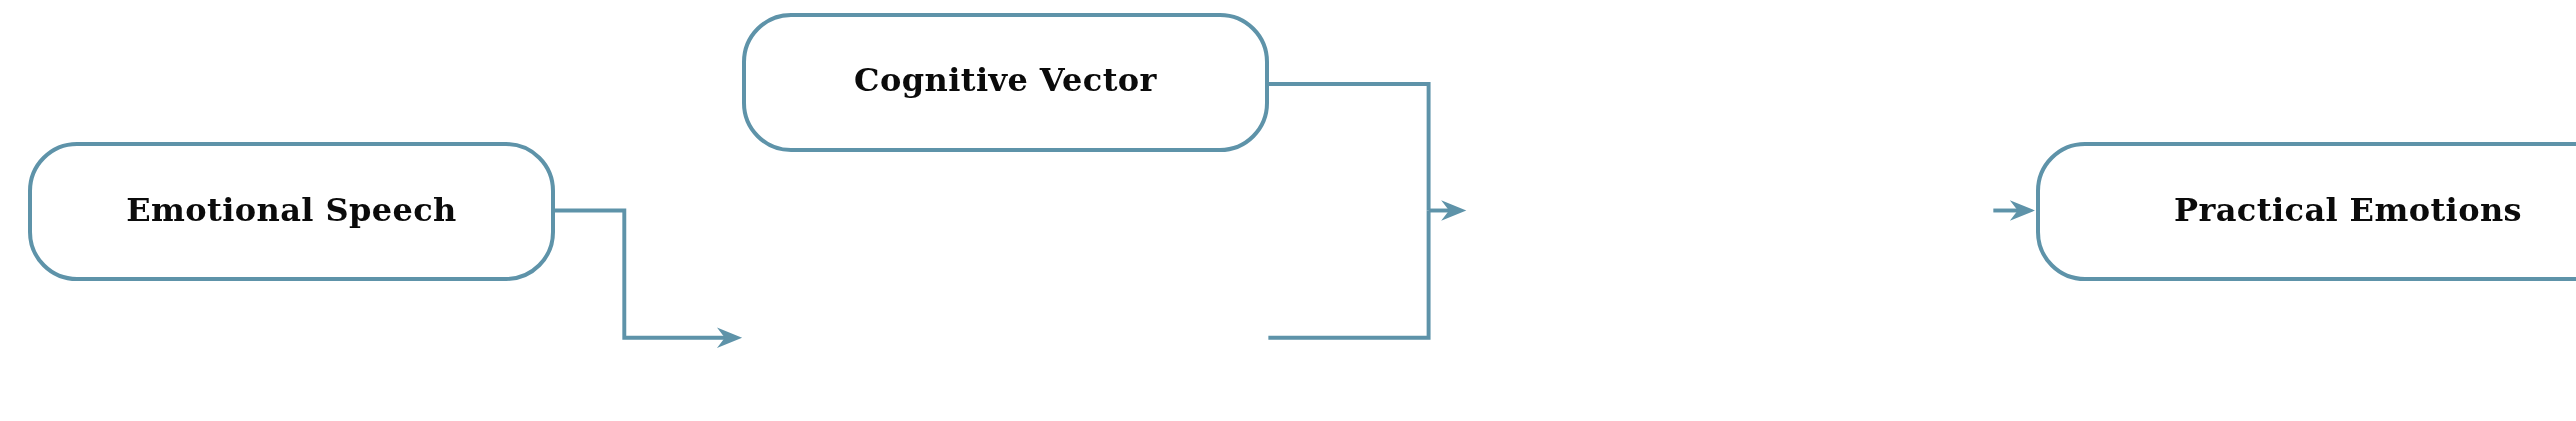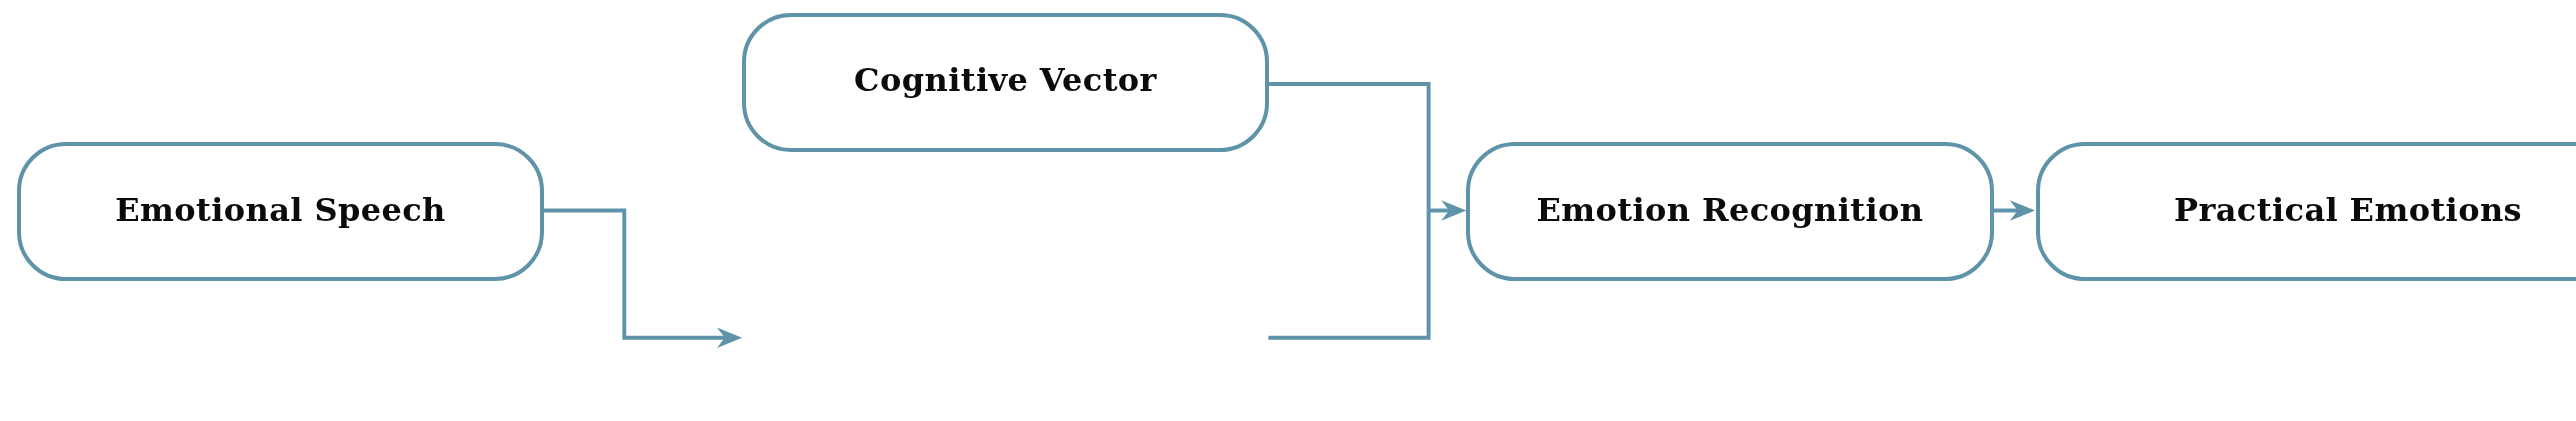--- a/index.html
+++ b/index.html
@@ -48,21 +48,21 @@
   .node-label {
     font-family: "DejaVu Serif", "Liberation Serif", serif;
     font-weight: bold;
     font-size: 32px;
     letter-spacing: 0.4px;
     color: var(--text, #0b0b0b);
     white-space: nowrap;
     
     transform: translateY(-2.4px);
   }
-  #node-emotional-speech    { left: 17px;   top: 142px; width: 527px; height: 139px; }
+  #node-emotional-speech    { left: 28px;   top: 142px; width: 527px; height: 139px; }
   #node-cognitive-vector    { left: 742px;  top: 12.6px;  width: 527px; height: 139px; }
   #node-emotion-vector      { left: 742px;  top: 269px; width: 527px; height: 139px; }
   #node-emotion-recognition { left: 1466px; top: 142px; width: 528px; height: 139px; }
   #node-practical-emotions  { left: 2036px; top: 142px; width: 596px; height: 139px; padding-left: 28px; }
 </style>
 </head>
 <body>
 
 <div id="canvas">
 
@@ -84,22 +84,19 @@
 
   <div class="node" id="node-emotional-speech">
     <span class="node-label">Emotional Speech</span>
   </div>
 
   <div class="node" id="node-cognitive-vector">
     <span class="node-label">Cognitive Vector</span>
   </div>
 
 
-  <div class="node" id="node-emotion-recognition">
-    <span class="node-label">Emotion Recognition</span>
-  </div>
 
   <div class="node" id="node-practical-emotions">
     <span class="node-label">Practical Emotions</span>
   </div>
 
 </div>
 
 
 </body></html>

